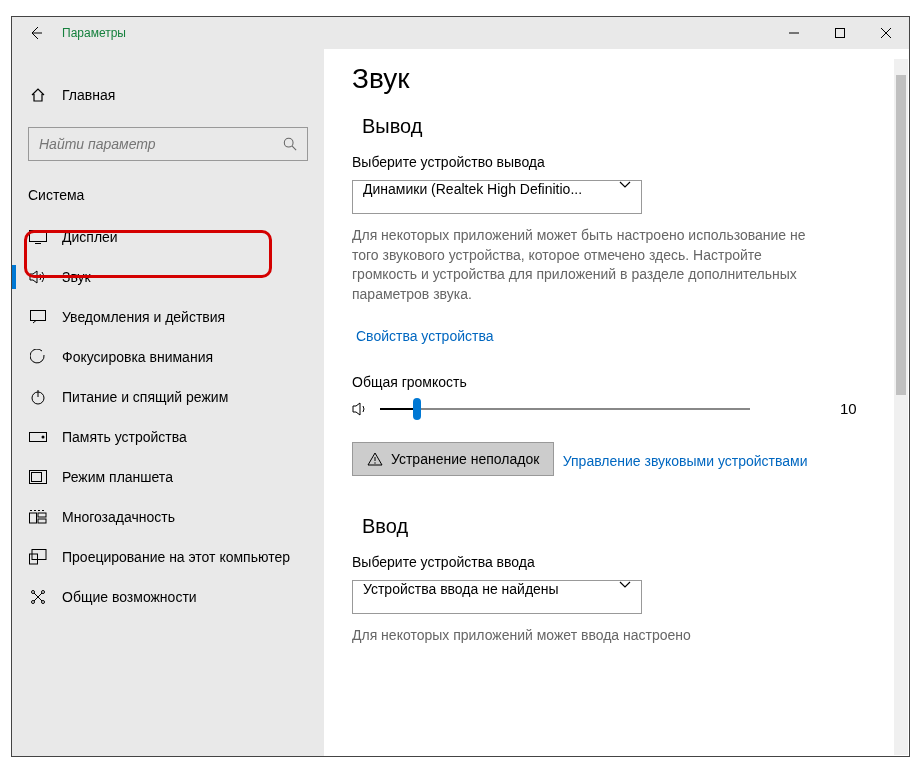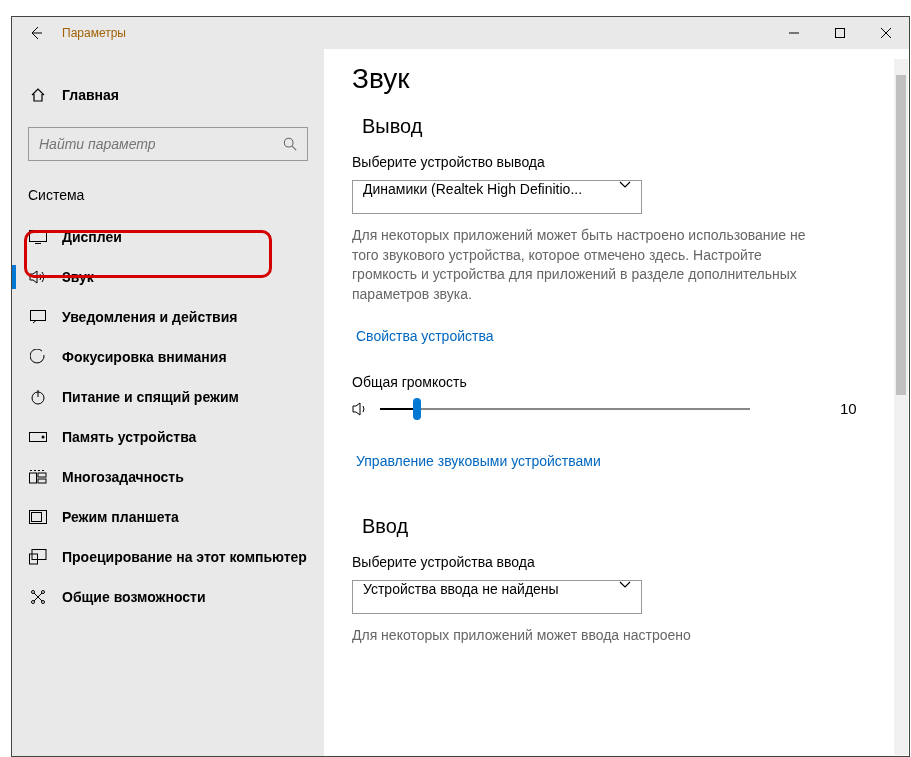--- a/index.html
+++ b/index.html
@@ -2,29 +2,29 @@
 <html><head>
 <meta charset="utf-8">
 <style>
 * { box-sizing: border-box; margin: 0; padding: 0; font-family: "Segoe UI", Tahoma, sans-serif; }
 body { background: #fff; width: 911px; height: 757px; overflow: hidden; position: relative; }
 
 .window { width: 899px; height: 741px; margin: 16px 0 0 11px; border: 1px solid #444; position: relative; display: flex; flex-direction: column; background: #fff; }
 
 .titlebar { height: 32px; display: flex; align-items: center; position: relative; background: #e9e9e9; }
 .back-btn { width: 48px; height: 32px; display: flex; align-items: center; justify-content: center; cursor: pointer; }
-.title-text { font-size: 12px; color: #a16207; margin-left: 2px; }
+.title-text { font-size: 12px; color: #15803d; margin-left: 2px; }
 .win-controls { position: absolute; right: 0; top: 0; display: flex; }
 .win-btn { width: 46px; height: 32px; display: flex; align-items: center; justify-content: center; cursor: pointer; }
 .win-btn svg { stroke: #000; }
 
 .body-area { flex: 1; display: flex; overflow: hidden; }
 
 .sidebar { width: 312px; background: #e9e9e9; padding-top: 26px; overflow-y: auto; }
-.side-item { height: 40px; display: flex; align-items: center; padding-left: 16px; cursor: pointer; font-size: 14px; color: #000; position: relative; font-weight: bold; }
+.side-item { height: 40px; display: flex; align-items: center; padding-left: 16px; cursor: pointer; font-size: 14px; color: #000; position: relative; }
 .side-item .icon { width: 20px; height: 20px; margin-right: 14px; display: flex; align-items: center; justify-content: center; }
 .side-item.selected::before { content: ""; position: absolute; left: 0; top: 8px; bottom: 8px; width: 4px; background: #0078d4; }
 
 .search-wrap { margin: 12px 16px 18px 16px; }
 .search-box { width: 100%; height: 34px; border: 1px solid #999; background: #e9e9e9; display: flex; align-items: center; padding: 0 10px; }
 .search-box input { flex: 1; border: none; background: transparent; font-size: 14px; outline: none; font-style: italic; color: #666; }
 
 .group-header { font-size: 14px; font-weight: 400; padding: 8px 16px 14px 16px; }
 
 .highlight-box { position: absolute; left: 24px; top: 230px; width: 248px; height: 48px; border: 3px solid #d40000; border-radius: 10px; pointer-events: none; z-index: 10; }
@@ -167,37 +167,37 @@
               <rect x="0.5" y="0.5" width="17" height="9" fill="none" stroke="#000"></rect>
               <circle cx="14" cy="5" r="1.5" fill="#000"></circle>
             </svg>
           </span>
         <span>Память устройства</span>
       </div>
 
       <div class="side-item">
         <span class="icon">
             <svg width="18" height="14" viewBox="0 0 18 14">
+              <rect x="0.5" y="0.5" width="17" height="13" fill="none" stroke="#000"></rect>
+              <rect x="2.5" y="2.5" width="10" height="9" fill="none" stroke="#000"></rect>
+            </svg>
+          </span>
+        <span>Режим планшета</span>
+      </div>
+
+      <div class="side-item">
+        <span class="icon">
+            <svg width="18" height="14" viewBox="0 0 18 14">
               <rect x="0.5" y="3" width="7" height="10" fill="none" stroke="#000"></rect>
               <rect x="9" y="3" width="8" height="4" fill="none" stroke="#000"></rect>
               <rect x="9" y="9" width="8" height="4" fill="none" stroke="#000"></rect>
               <line x1="1" y1="0.5" x2="17" y2="0.5" stroke="#000" stroke-dasharray="2 2"></line>
             </svg>
           </span>
         <span>Многозадачность</span>
-      </div>
-
-      <div class="side-item">
-        <span class="icon">
-            <svg width="18" height="14" viewBox="0 0 18 14">
-              <rect x="0.5" y="0.5" width="17" height="13" fill="none" stroke="#000"></rect>
-              <rect x="2.5" y="2.5" width="10" height="9" fill="none" stroke="#000"></rect>
-            </svg>
-          </span>
-        <span>Режим планшета</span>
       </div>
 
       <div class="side-item">
         <span class="icon">
             <svg width="18" height="16" viewBox="0 0 18 16">
               <rect x="3" y="0.5" width="14" height="10" fill="none" stroke="#000"></rect>
               <rect x="0.5" y="5" width="8" height="10" fill="none" stroke="#000"></rect>
             </svg>
           </span>
         <span>Проецирование на этот компьютер</span>
@@ -240,20 +240,30 @@
               <path d="M11 5 Q13 8 11 11" fill="none" stroke="#000"></path>
             </svg>
           </span>
         <div class="slider-track">
           <div class="fill" style="width:10%"></div>
           <div class="thumb" style="left:calc(10% - 4px)"></div>
         </div>
         <span class="slider-val">10</span>
       </div>
 
+      <div class="troubleshoot-btn">
+        <span class="warn">
+            <svg width="16" height="14" viewBox="0 0 16 14">
+              <path d="M8 1 L15 13 H1 Z" fill="none" stroke="#000"></path>
+              <line x1="8" y1="5" x2="8" y2="9" stroke="#000"></line>
+              <circle cx="8" cy="11" r="0.7" fill="#000"></circle>
+            </svg>
+          </span>
+        <span>Устранение неполадок</span>
+      </div>
 
       <div style="margin-top:18px" class="link-text">Управление звуковыми устройствами</div>
 
       <h2 style="margin-top:34px">Ввод</h2>
       <div class="label-text">Выберите устройства ввода</div>
       <div class="dropdown">
         <span>Устройства ввода не найдены</span>
         <svg class="chev" width="12" height="8" viewBox="0 0 12 8">
             <path d="M1 1 L6 6 L11 1" fill="none" stroke="#000" stroke-width="1.2"></path>
           </svg>

